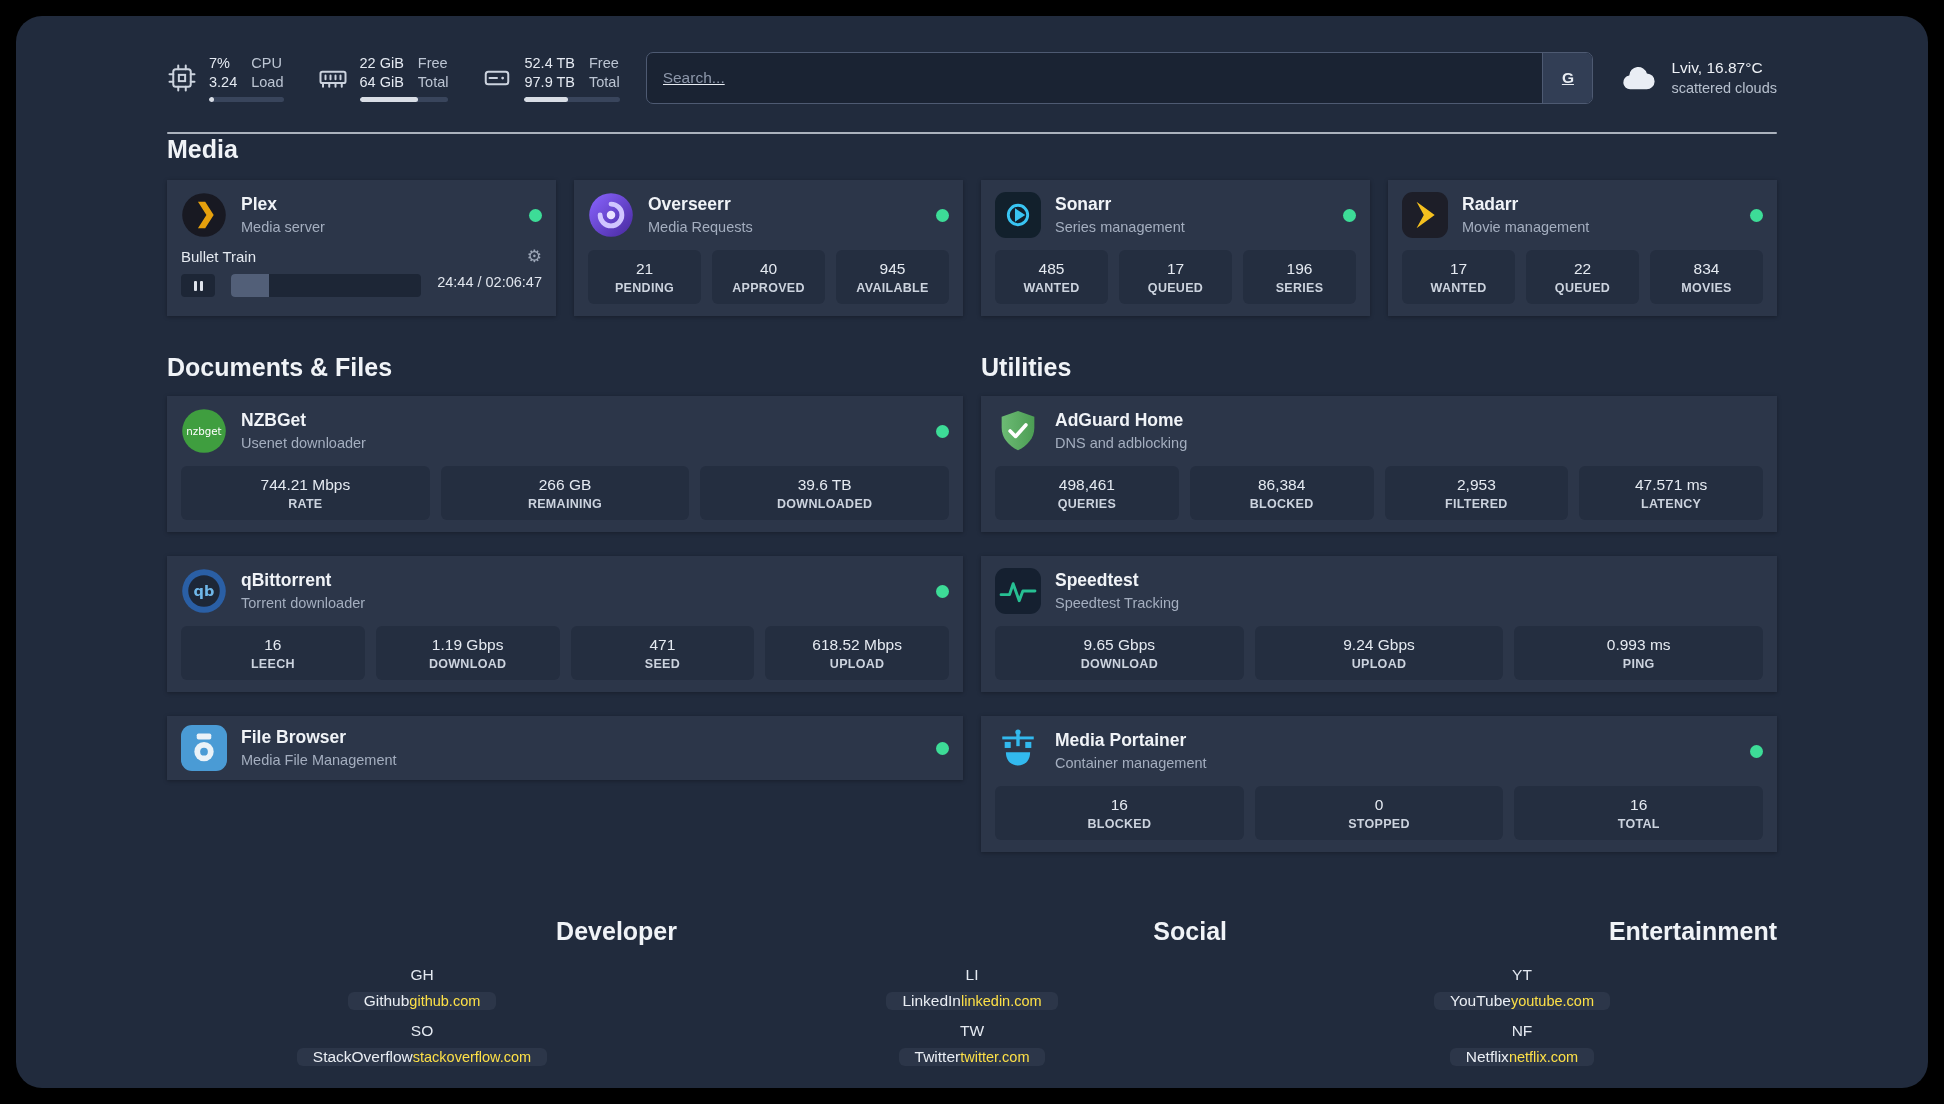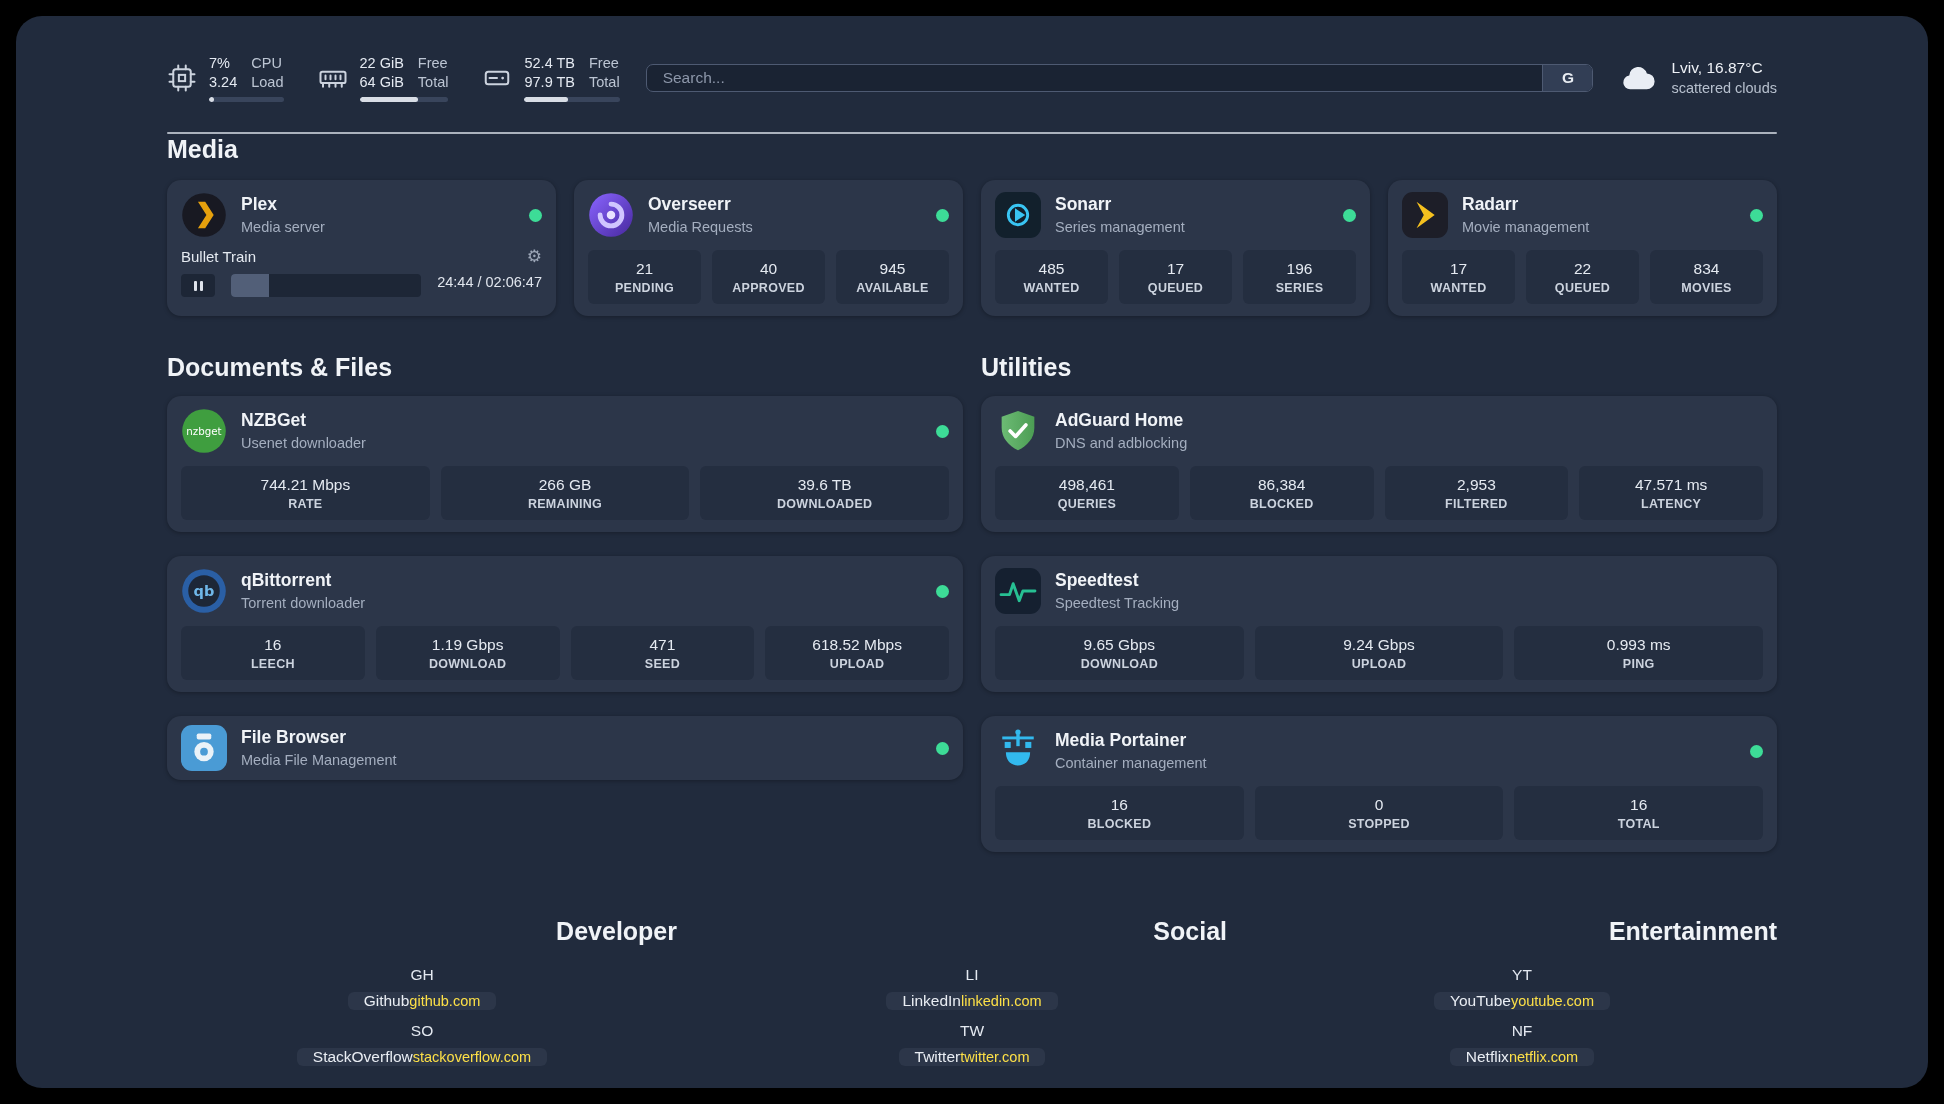--- a/index.html
+++ b/index.html
@@ -14,42 +14,42 @@
   .sys { display:flex; align-items:center; gap:12px; }
   .sys-icon { width:30px; height:30px; flex:none; }
   .sys-body { display:flex; flex-direction:column; }
   .sys-cols { display:flex; gap:14px; }
   .sys-col { display:flex; flex-direction:column; line-height:1.3; }
   .sys-val { font-size:14.5px; color:#e4e9f1; white-space:nowrap; }
   .sys-lab { font-size:14.5px; color:#bcc5d3; white-space:nowrap; }
   .bar { margin-top:5px; height:5px; border-radius:3px; background:#39455c; overflow:hidden; }
   .bar i { display:block; height:100%; background:#d8dde5; border-radius:3px; }
 
-  .search { flex:1; display:flex; align-items:stretch; height:28px;
-            border:1px solid #4e5a72; border-radius:7px; background:#1a2333; overflow:hidden; }
+  .search { flex:1; display:flex; align-items:stretch; height:52px;
+            border:1px solid #4e5a72; border-radius:7px; background:#1a2333; overflow:hidden;text-decoration:underline; }
   .search input { flex:1; background:transparent; border:none; outline:none;
                   padding:0 16px; color:#e9edf3; font-size:15.5px; font-family:inherit; }
   .search input::placeholder { color:#8d97aa; }
   .search .g-btn { width:50px; border:none; border-left:1px solid #4e5a72; background:#323e55;
                    color:#e9edf3; font-size:15.5px; font-weight:600; cursor:pointer; font-family:inherit; }
 
   .weather { display:flex; align-items:center; gap:12px; flex:none; }
   .weather-icon { width:40px; height:30px; }
   .w-lines { display:flex; flex-direction:column; line-height:1.35; }
   .w-loc { font-size:15.5px; color:#eef1f6; }
   .w-cond { font-size:14.5px; color:#b7c0ce; }
 
   .divider { height:2px; background:#c3cad4; opacity:.85; border-radius:1px; margin-top:26px; }
 
   
   .section-title { font-size:25px; font-weight:600; color:#f0f3f7; line-height:1.2; }
   .media-section { }
   .grid-media { display:grid; grid-template-columns:repeat(4,1fr); gap:18px; margin-top:16px; }
 
-  .card { background:#2c3649; border-radius:14px; padding:12px 14px;
+  .card { background:#2c3649; border-radius:0; padding:12px 14px;
           box-shadow:0 1px 4px rgba(0,0,0,.3); }
   .card-head { display:flex; align-items:center; gap:14px; }
   .app-icon { width:46px; height:46px; flex:none; }
   .app-icon svg { width:46px; height:46px; display:block; }
   .app-meta { display:flex; flex-direction:column; line-height:1.25; }
   .app-name { font-size:17.5px; font-weight:600; color:#f0f3f7; }
   .app-sub { font-size:14.5px; color:#a4aebf; margin-top:2px; }
   .dot { margin-left:auto; width:13px; height:13px; border-radius:50%; background:#3ddc97; flex:none; }
 
   .stats { display:flex; gap:11px; margin-top:12px; }

